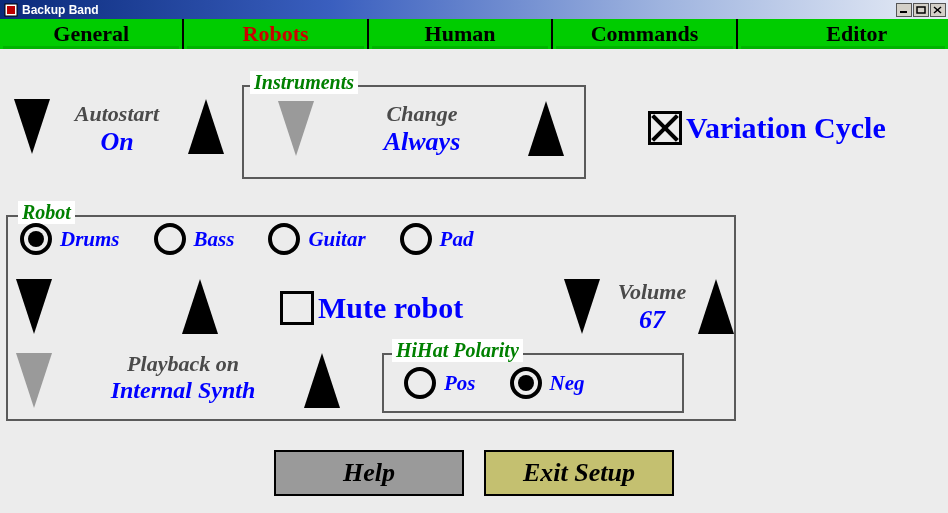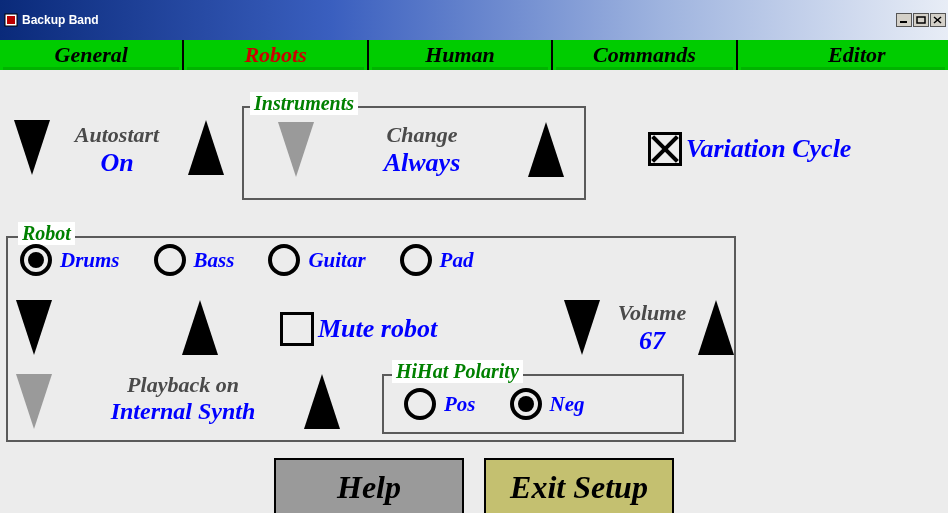--- a/index.html
+++ b/index.html
@@ -6,21 +6,21 @@
   html, body { margin: 0; padding: 0; }
   body {
     font-family: Georgia, "Times New Roman", serif;
     background: #ececec;
     width: 948px;
     height: 513px;
     overflow: hidden;
   }
   
   .titlebar {
-    height: 40px;
+    height: 19px;
     background: linear-gradient(to right, #0a2a7a 0%, #3a5fbf 35%, #9fb4df 70%, #e8edf6 100%);
     display: flex;
     align-items: center;
     padding: 0 2px;
     font-family: sans-serif;
     font-size: 12px;
     color: #fff;
   }
   .titlebar .sys-icon {
     width: 14px; height: 14px;
@@ -49,21 +49,20 @@
     background: #00cc00;
   }
   .tab {
     flex: 1;
     text-align: center;
     font-weight: bold;
     font-size: 22px;
     line-height: 30px;
     color: #000;
     border-right: 2px solid #000;
-    font-style: italic;
     position: relative;
   }
   .tab:last-child { border-right: none; padding-left: 28px; }
   .tab.active { color: #cc0000; }
   .tab::after {
     content: "";
     position: absolute;
     left: 3px; right: 3px; bottom: 0;
     height: 3px;
     background: #00b300;
@@ -121,22 +120,21 @@
     display: inline-flex;
     align-items: center;
     justify-content: center;
     vertical-align: middle;
     cursor: pointer;
   }
   .cb svg { width: 100%; height: 100%; }
   .cb-label {
     color: #0000ff;
     font-weight: bold;
-    font-style: italic;
-    font-size: 26px;
+    font-size: 30px;
     margin-left: 4px;
     vertical-align: middle;
   }
   
   .radio {
     width: 32px; height: 32px;
     border: 4px solid #000;
     border-radius: 50%;
     display: inline-flex;
     align-items: center;
@@ -163,25 +161,25 @@
   
   .btnrow {
     position: absolute;
     left: 0; right: 0;
     bottom: 14px;
     display: flex;
     justify-content: center;
     gap: 20px;
   }
   .bigbtn {
-    width: 190px; height: 59px;
+    width: 190px; height: 46px;
     border: 2px solid #000;
     font-weight: bold;
     font-style: italic;
-    font-size: 32px;
+    font-size: 26px;
     display: flex;
     align-items: center;
     justify-content: center;
     cursor: pointer;
   }
   .bigbtn.help { background: #9a9a9a; }
   .bigbtn.exit { background: #c4c070; }
   .radio-row {
     display: flex;
     align-items: center;

